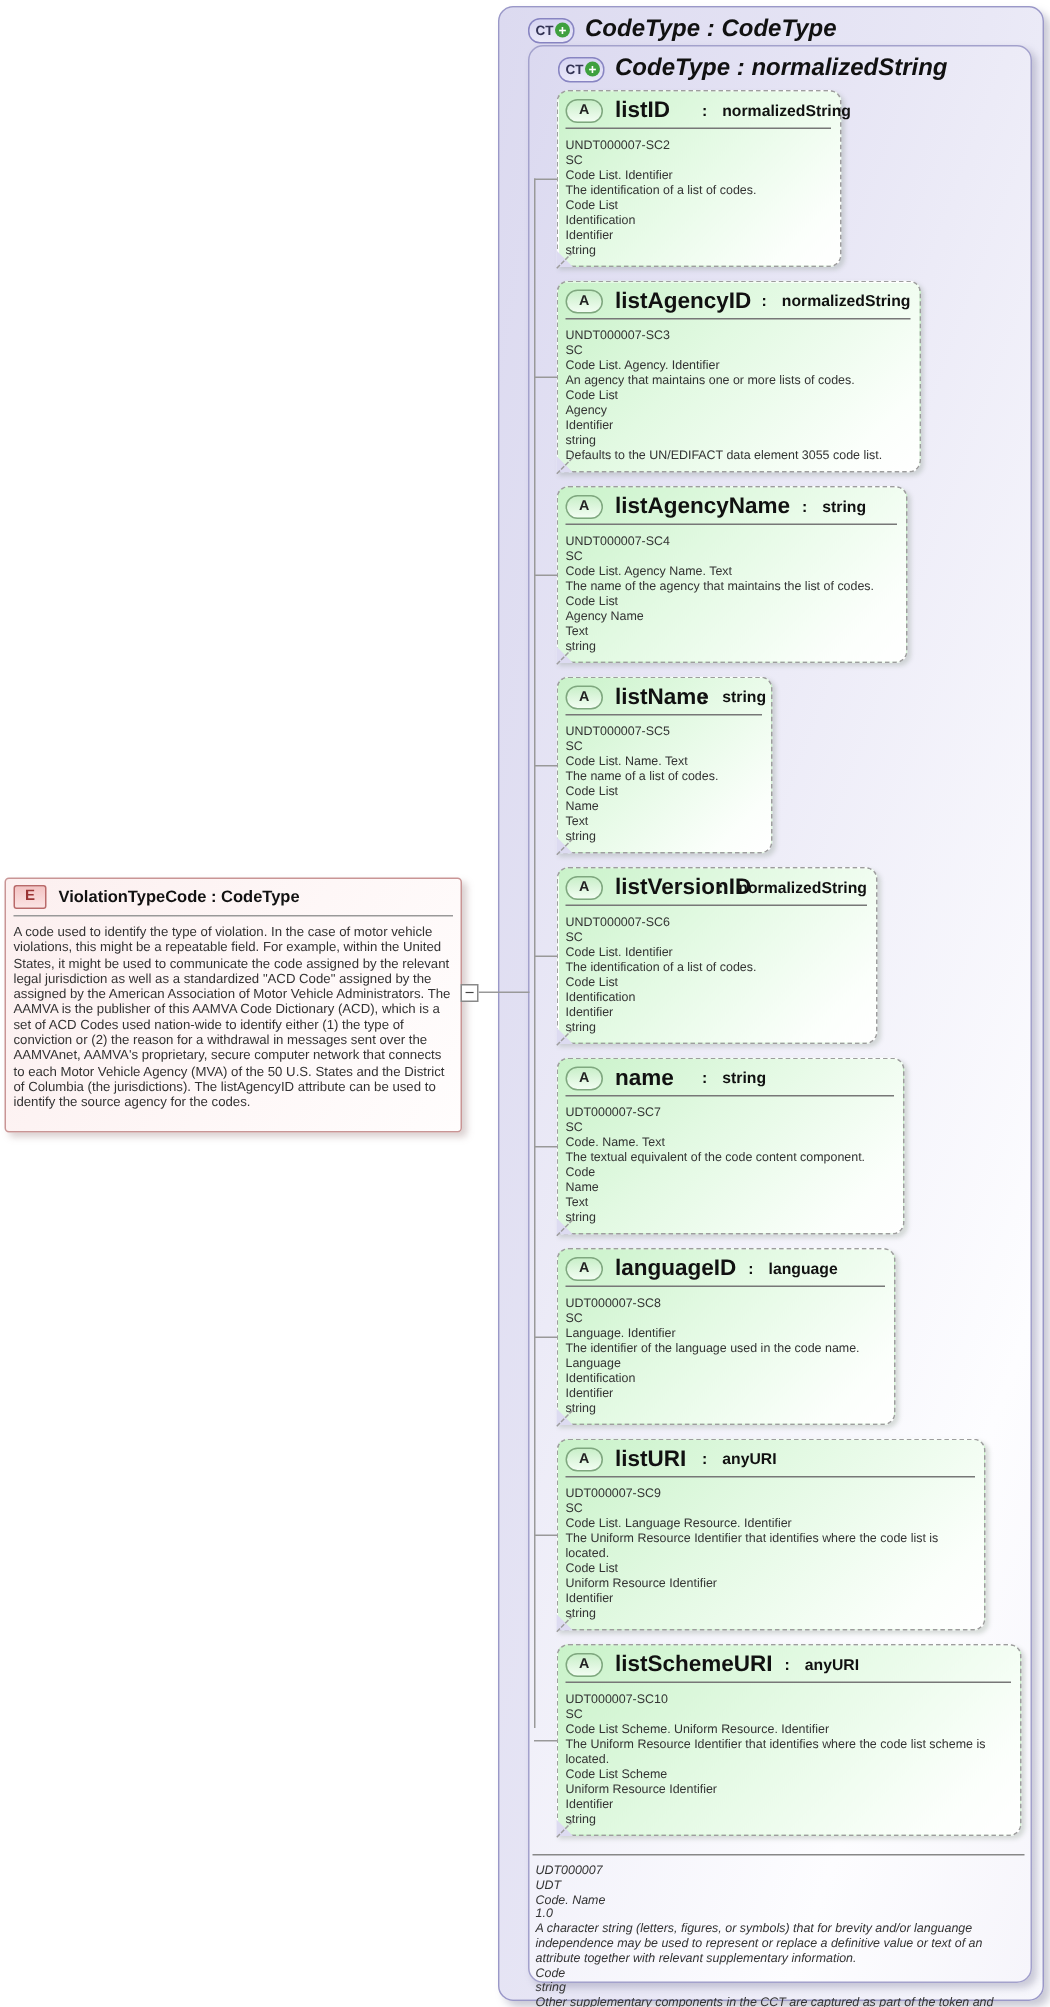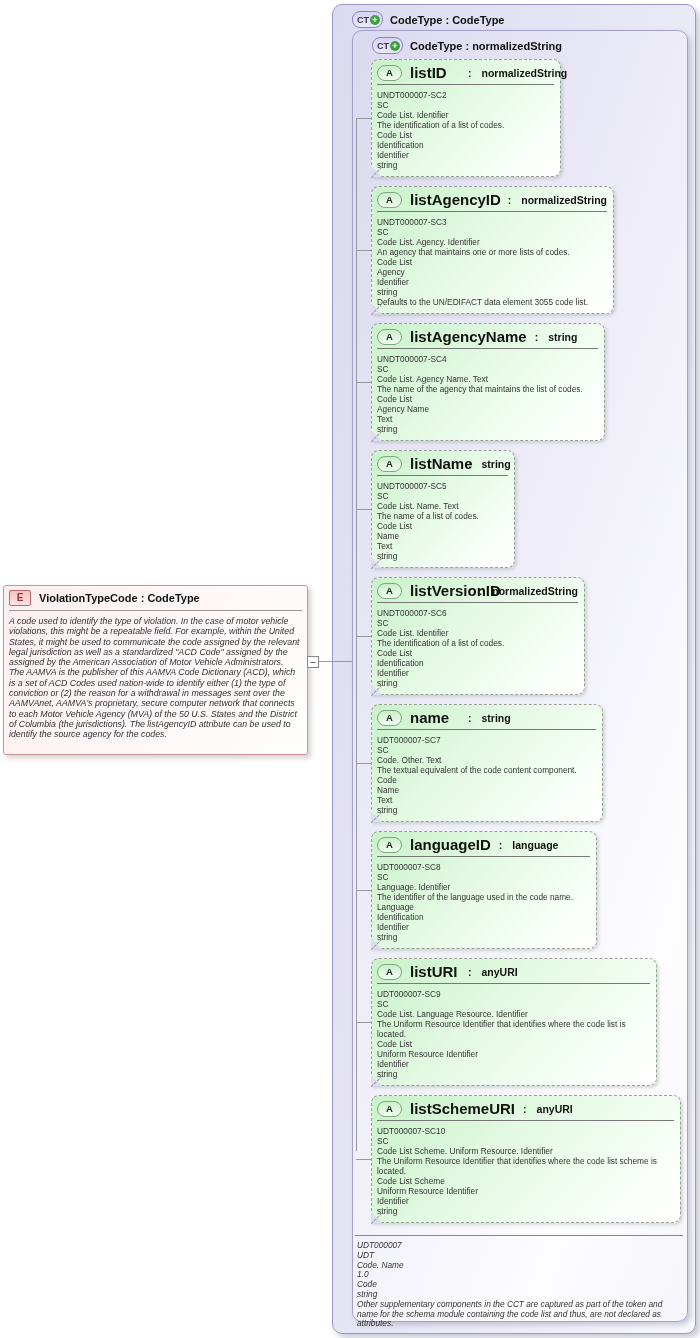--- a/index.html
+++ b/index.html
@@ -10,42 +10,42 @@
   
   .element-box{
     position:absolute;left:3px;top:585px;width:303px;height:168px;
     border:1px solid #C99595;border-radius:3px;
     background:linear-gradient(120deg,#FCEFEF 0%,#FEF7F7 55%,#FFFDFD 100%);
     box-shadow:3px 3px 5px rgba(150,120,120,0.35);
   }
   .element-header{display:flex;align-items:center;gap:8px;padding:4px 6px 3px 5px;}
   .element-title{font-size:11px;font-weight:bold;color:#111;white-space:nowrap;}
   .element-sep{border-top:1px solid #999;margin:1px 5px 2px 5px;}
-  .element-desc{padding:3px 6px 5px 5px;font-size:8.8px;line-height:10.3px;font-style:italic;color:#333;}
+  .element-desc{padding:3px 6px 5px 5px;font-size:8.8px;line-height:10.3px;color:#333;}
   .e-icon{
     width:20px;height:14px;flex:0 0 20px;border:1px solid #B96A6A;border-radius:2px;
     background:linear-gradient(#F3C3C3,#FBE3E3);color:#9A3333;
     font-size:10px;font-weight:bold;text-align:center;line-height:14px;
   }
   
   .handle{
     position:absolute;left:307px;top:656px;width:12px;height:12px;z-index:3;
     border:1px solid #888;background:#fff;text-align:center;
     font-size:11px;line-height:10px;color:#444;box-sizing:border-box;
   }
   .relation-line{position:absolute;left:319px;top:661px;width:34px;height:1px;background:#999;z-index:2;}
   
   .outer-box{
     position:absolute;left:332px;top:4px;width:362px;height:1328px;
     border:1px solid #9A98C8;border-radius:10px;
     background:linear-gradient(100deg,#DCDAF0 0%,#E9E8F6 55%,#F7F7FC 100%);
     box-shadow:4px 4px 6px rgba(120,120,150,0.4);
   }
   .box-header{display:flex;align-items:center;gap:7px;padding:6px 8px 4px 5px;margin-left:14px;}
-  .box-title{font-size:11px;font-weight:bold;color:#111;white-space:nowrap;}
+  .box-title{font-size:16px;font-weight:bold;color:#111;white-space:nowrap;font-style:italic;}
   .inner-box{
     position:absolute;left:19px;top:25px;width:334px;height:1290px;
     border:1px solid #A3A1CC;border-radius:10px;
     background:linear-gradient(110deg,#DBD9F0 0%,#ECEBF7 40%,#FDFDFF 80%,#F6F5FB 100%);
     box-shadow:3px 3px 5px rgba(120,120,150,0.35);
   }
   .ct-icon{
     display:inline-flex;align-items:center;gap:1px;height:15px;flex:0 0 auto;
     border:1px solid #8885C2;border-radius:8px;padding:0 2px 0 4px;
     background:linear-gradient(#D6D4F2,#EBEAF9);
@@ -238,21 +238,21 @@
     <div class="attr-header">
       <span class="a-icon">A</span>
       <span class="attr-name">name</span>
       <span class="attr-colon">:</span>
       <span class="attr-type">string</span>
     </div>
     <div class="attr-sep"></div>
     <div class="attr-body">
             <div>UDT000007-SC7</div>
             <div>SC</div>
-            <div>Code. Other. Text</div>
+            <div>Code. Name. Text</div>
             <div>The textual equivalent of the code content component.</div>
             <div>Code</div>
             <div>Name</div>
             <div>Text</div>
             <div>string</div>
           </div>
   </div>
 
   <div class="attr" style="width: 226px;">
     <span class="attr-notch"></span>
@@ -319,20 +319,21 @@
             <div>string</div>
           </div>
   </div>
 </div>
 
     <div class="footer">
         <div>UDT000007</div>
         <div>UDT</div>
         <div>Code. Name</div>
         <div>1.0</div>
+        <div>A character string (letters, figures, or symbols) that for brevity and/or languange independence may be used to represent or replace a definitive value or text of an attribute together with relevant supplementary information.</div>
         <div>Code</div>
         <div>string</div>
         <div>Other supplementary components in the CCT are captured as part of the token and name for the schema module containing the code list and thus, are not declared as attributes.</div>
       </div>
   </div>
 </div>
 
 <div class="handle">−</div>
 <div class="relation-line"></div>
 

